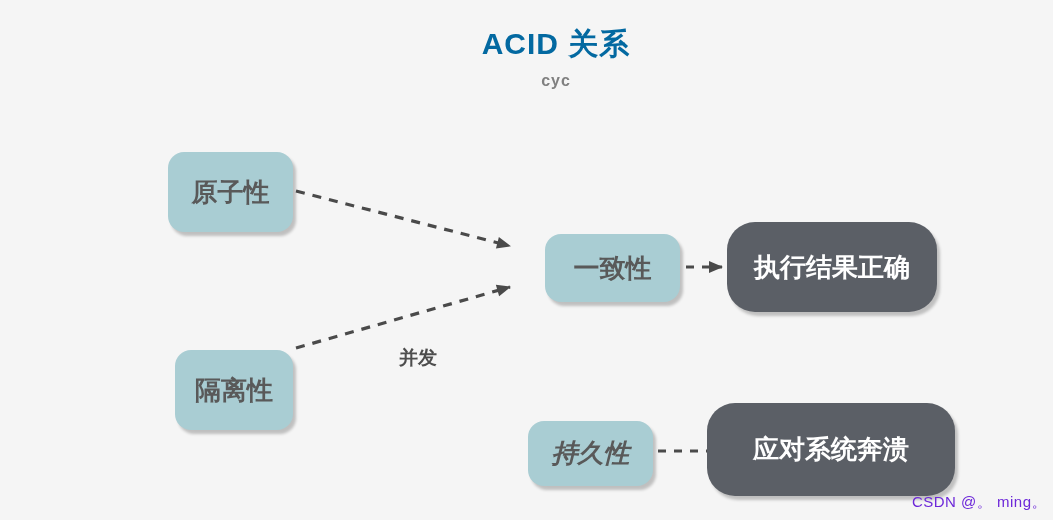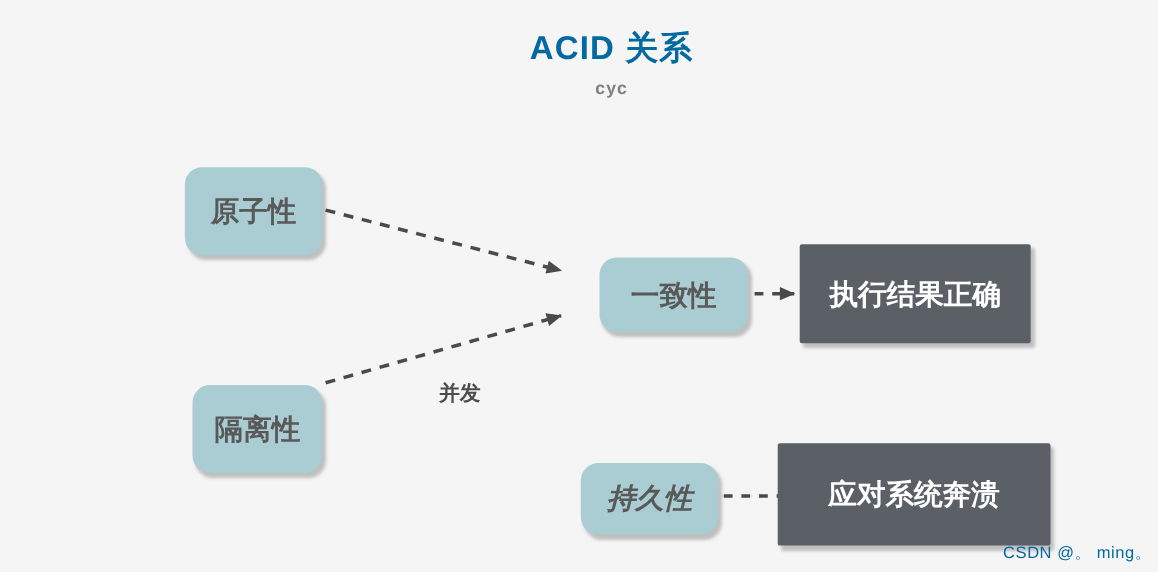--- a/index.html
+++ b/index.html
@@ -48,41 +48,41 @@
     box-shadow: 3px 4px 3px rgba(0, 0, 0, 0.22);
   }
   .node.teal {
     background: #a9cdd3;
     color: #595959;
     border-radius: 16px;
   }
   .node.dark {
     background: #5b5f66;
     color: #ffffff;
-    border-radius: 2px;
+    border-radius: 28px;
   }
   .edge-label {
     position: absolute;
     font-size: 19px;
     font-weight: bold;
     color: #4d4d4d;
     text-align: center;
     white-space: nowrap;
   }
   .edges {
     position: absolute;
     top: 0;
     left: 0;
   }
   .watermark {
     position: absolute;
     top: 493px;
     right: 6px;
     font-size: 15px;
-    color: #0369a1;
+    color: #6d28d9;
     letter-spacing: 0.5px;
     white-space: nowrap;
   }
 </style>
 </head>
 <body>
 
 <div class="canvas">
 
   <div class="title">ACID 关系</div>

